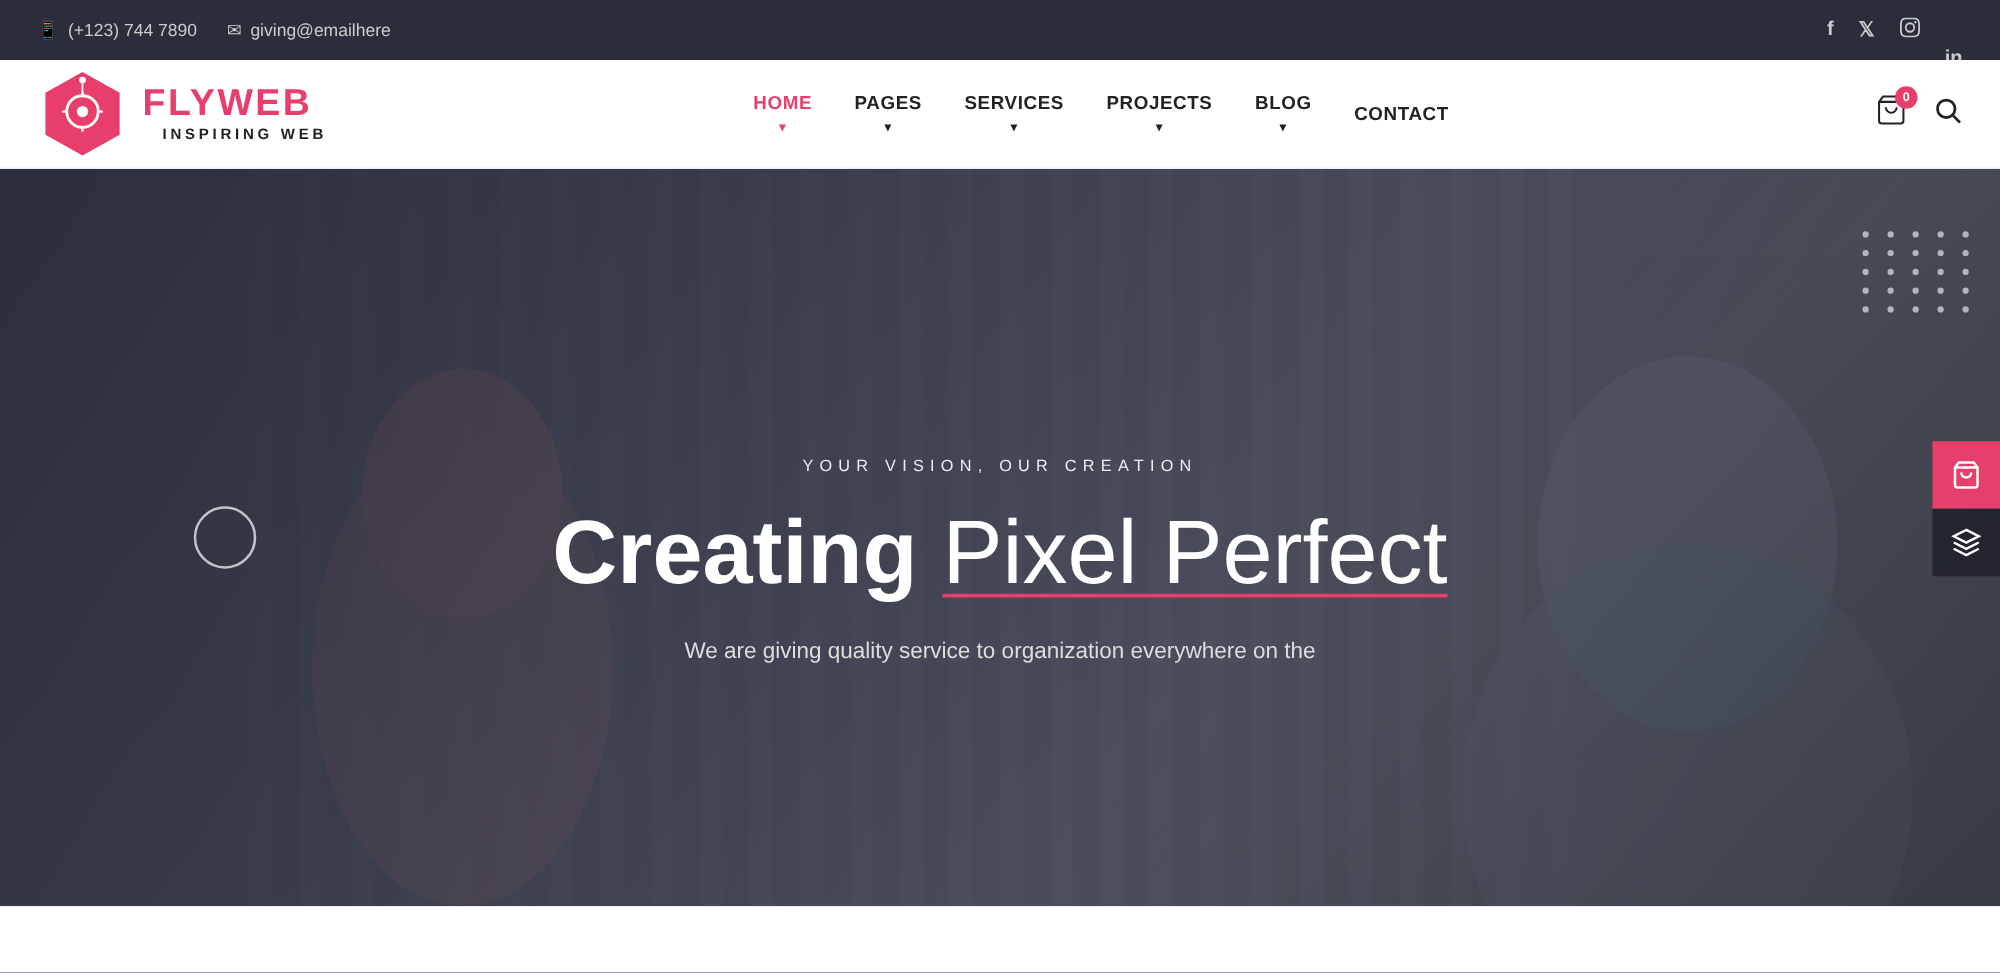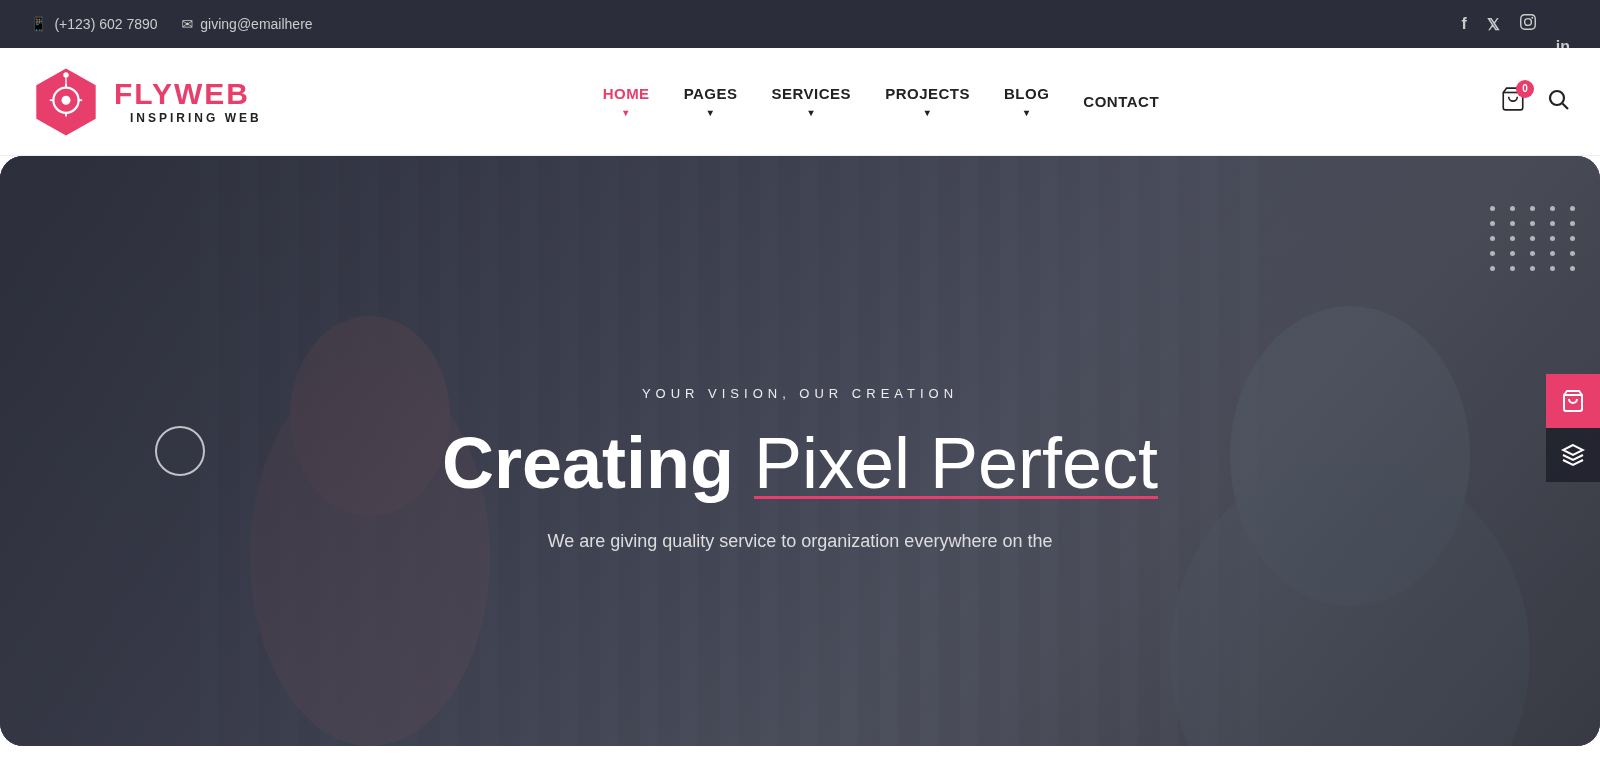--- a/index.html
+++ b/index.html
@@ -26,21 +26,21 @@
       font-weight: bold;
     }
 
     
     .header {
       background: #fff;
       display: flex;
       align-items: center;
       justify-content: space-between;
       padding: 0 30px;
-      height: 108px;
+      height: 87px;
       border-bottom: 1px solid #eee;
       position: relative;
       z-index: 100;
       gap: 36px;
     }
     .logo-area { display: flex; align-items: center; gap: 12px; }
     .logo-icon {
       width: 72px;
       height: 72px;
     }
@@ -116,21 +116,20 @@
       color: #222;
     }
 
     
     .hero {
       position: relative;
       width: 100%;
       height: 590px;
       overflow: hidden;
       background: #6d28d9;
-      border-radius: 23px;
     }
     .hero-bg {
       position: absolute;
       inset: 0;
       background: linear-gradient(
         120deg,
         rgba(40,42,55,0.85) 0%,
         rgba(60,63,80,0.6) 60%,
         rgba(40,42,55,0.5) 100%
       );
@@ -254,21 +253,21 @@
       cursor: pointer;
     }
   </style>
 </head>
 <body>
 
 <div class="top-bar">
   <div class="top-bar-left">
     <div class="top-bar-contact">
       <span>📱</span>
-      <span>(+123) 602 7890</span>
+      <span>(+123) 744 7890</span>
     </div>
     <div class="top-bar-contact">
       <span>✉</span>
       <span>giving@emailhere</span>
     </div>
   </div>
   <div class="top-bar-social">
     <a href="#">f</a>
     <a href="#">𝕏</a>
     <a href="#">

